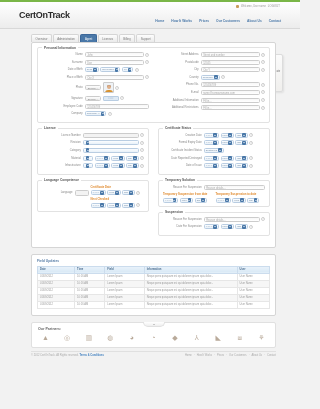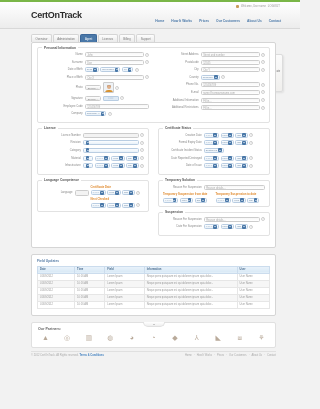--- a/index.html
+++ b/index.html
@@ -13,21 +13,21 @@
   }
   .greenbar { height: 2px; background: #7ab648; }
   .header {
     height: 27px; background: linear-gradient(#ffffff, #ececec);
     border-bottom: 1px solid #d8d8d8; position: relative;
   }
   .util { position: absolute; right: 20px; top: 3px; display: flex; align-items: center; gap: 2px; font-size: 2.6px; color: #999; }
   .util .uicon { width: 3px; height: 3px; background: #c89a5a; border-radius: 1px; }
   .logout { color: #888; letter-spacing: .2px; }
   .brand {
-    position: absolute; left: 31px; top: 8px;
+    position: absolute; left: 19px; top: 8px;
     font-size: 9px; font-weight: bold; color: #2b2b2b; letter-spacing: -0.3px;
   }
   .nav { position: absolute; right: 19px; bottom: 5px; display: flex; gap: 7px; font-size: 3.3px; font-weight: bold; color: #4a78a8; }
   .nav span { cursor: pointer; }
 
   .page { padding: 5px 24px 0 31px; }
   .tabs { display: flex; gap: 1px; align-items: flex-end; height: 8px; }
   .tab {
     background: linear-gradient(#fdfdfd,#eaeaea); border: 1px solid #d5d5d5;
     border-bottom: none; border-radius: 2px 2px 0 0;

